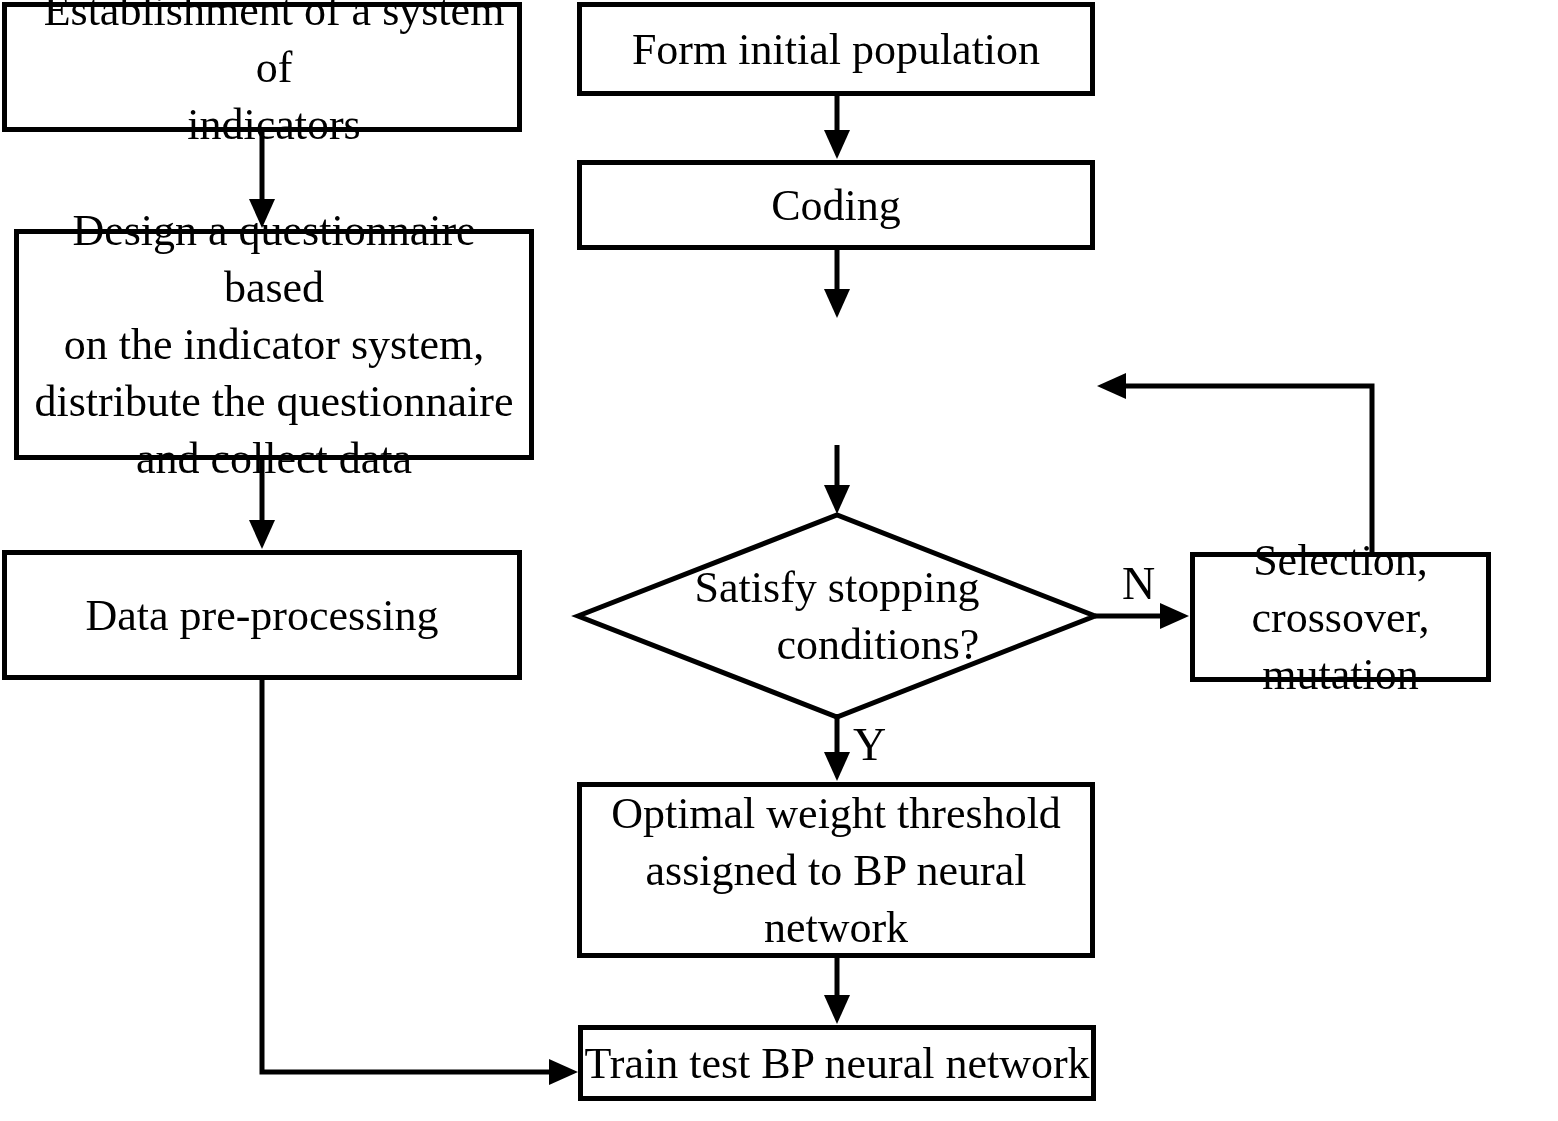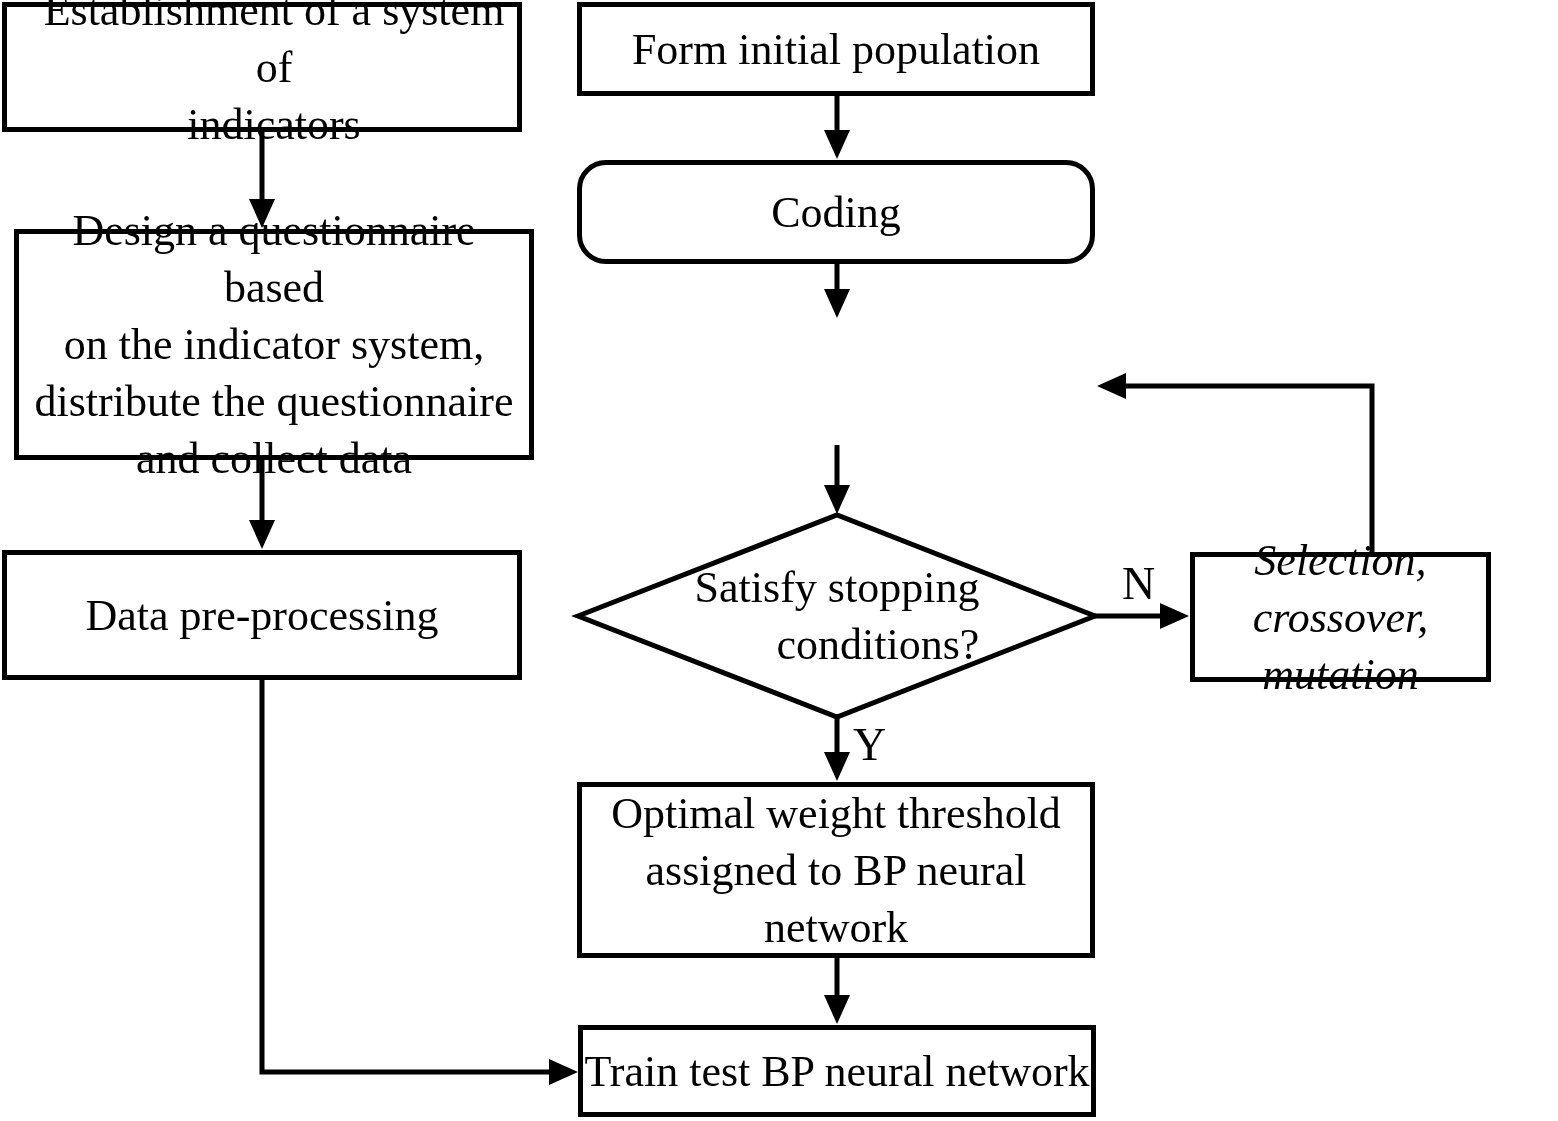--- a/index.html
+++ b/index.html
@@ -129,32 +129,32 @@
 
   <div class="node" style="left:14px; top:229px; width:520px; height:231px;">Design a questionnaire based
 on the indicator system,
 distribute the questionnaire
 and collect data</div>
 
   <div class="node" style="left:577px; top:2px; width:518px; height:94px;">Form initial population</div>
 
   <div class="node" style="left:2px; top:550px; width:520px; height:130px;">Data pre-processing</div>
 
-  <div class="node" style="left:577px; top:160px; width:518px; height:104px;border-radius:29px;">Coding</div>
+  <div class="node" style="left:577px; top:160px; width:518px; height:90px;">Coding</div>
 
 
   <div class="diamond-label" style="left:637px; top:540px; width:400px; height:152px;">Satisfy stopping
 conditions?</div>
 
-  <div class="node" style="left:1190px; top:552px; width:301px; height:130px;font-style:italic;">Selection, crossover,
+  <div class="node" style="left:1190px; top:552px; width:301px; height:130px;">Selection, crossover,
 mutation</div>
 
   <div class="node" style="left:577px; top:782px; width:518px; height:176px;">Optimal weight threshold
 assigned to BP neural
 network</div>
 
-  <div class="node" style="left:578px; top:1025px; width:518px; height:92px;">Train test BP neural network</div>
+  <div class="node" style="left:578px; top:1025px; width:518px; height:76px;">Train test BP neural network</div>
 
   <div class="edge-label" style="left:1122px; top:561px;">N</div>
 
   <div class="edge-label" style="left:853px; top:722px;">Y</div>
 
 </div>
 
 </body></html>

